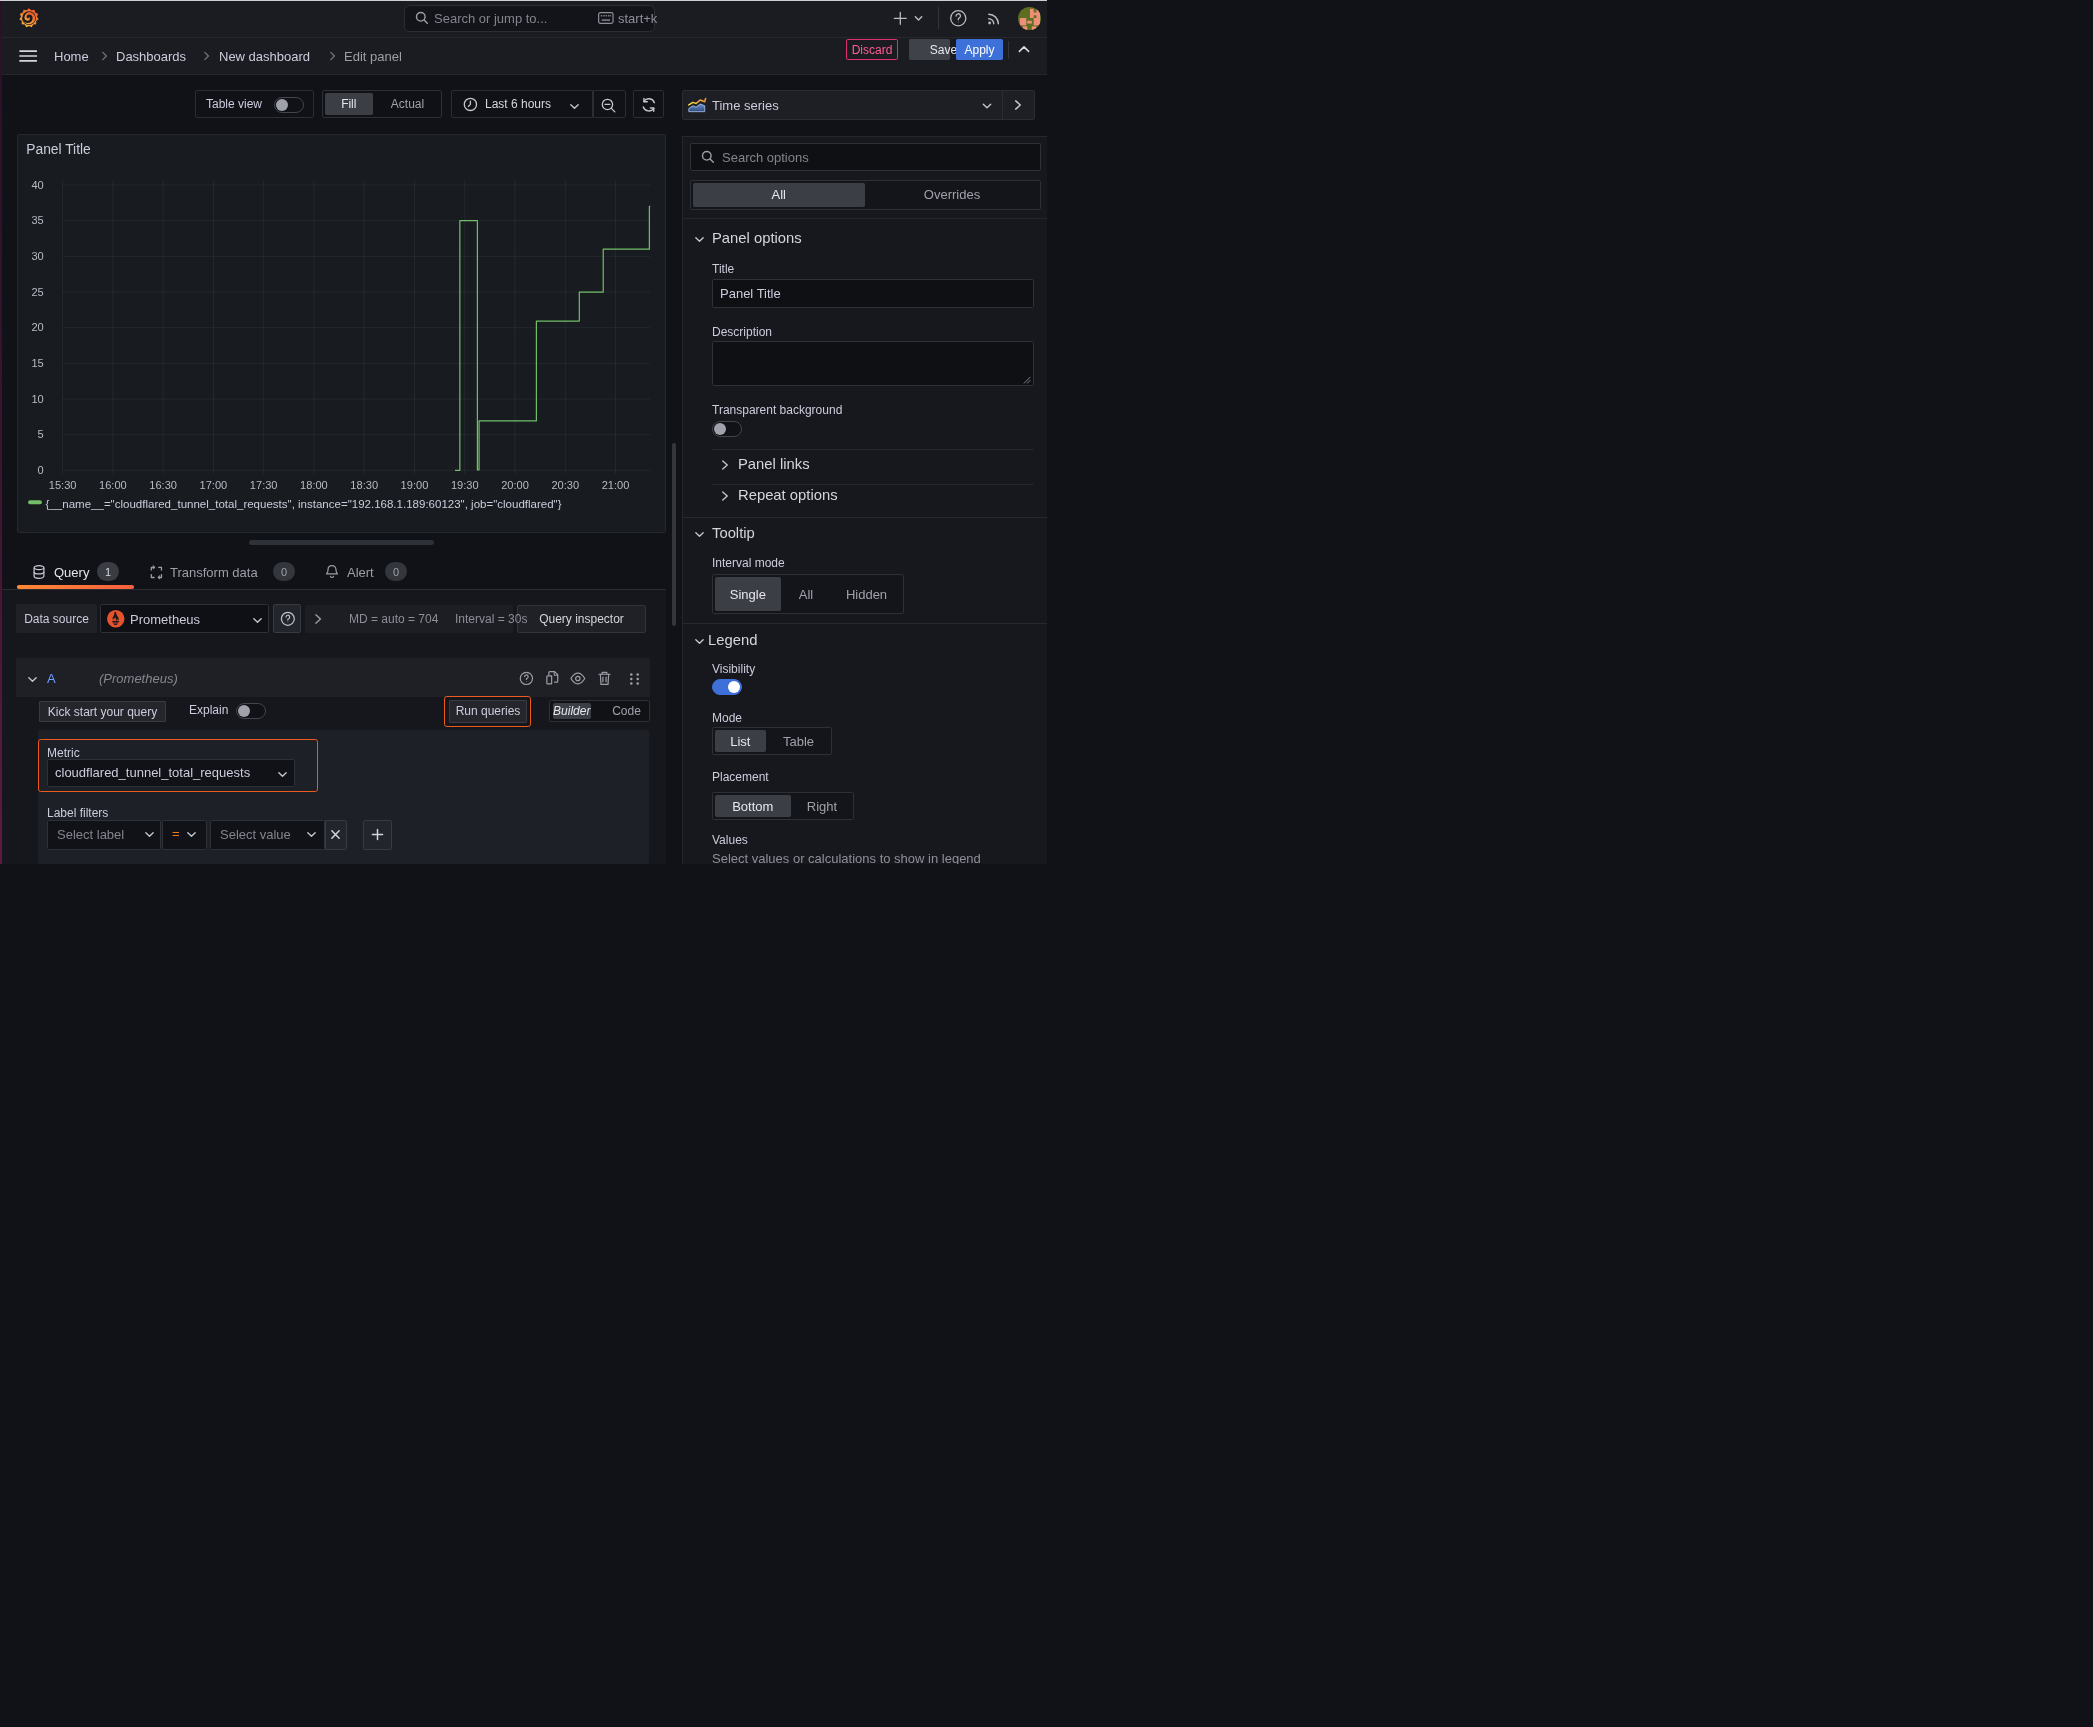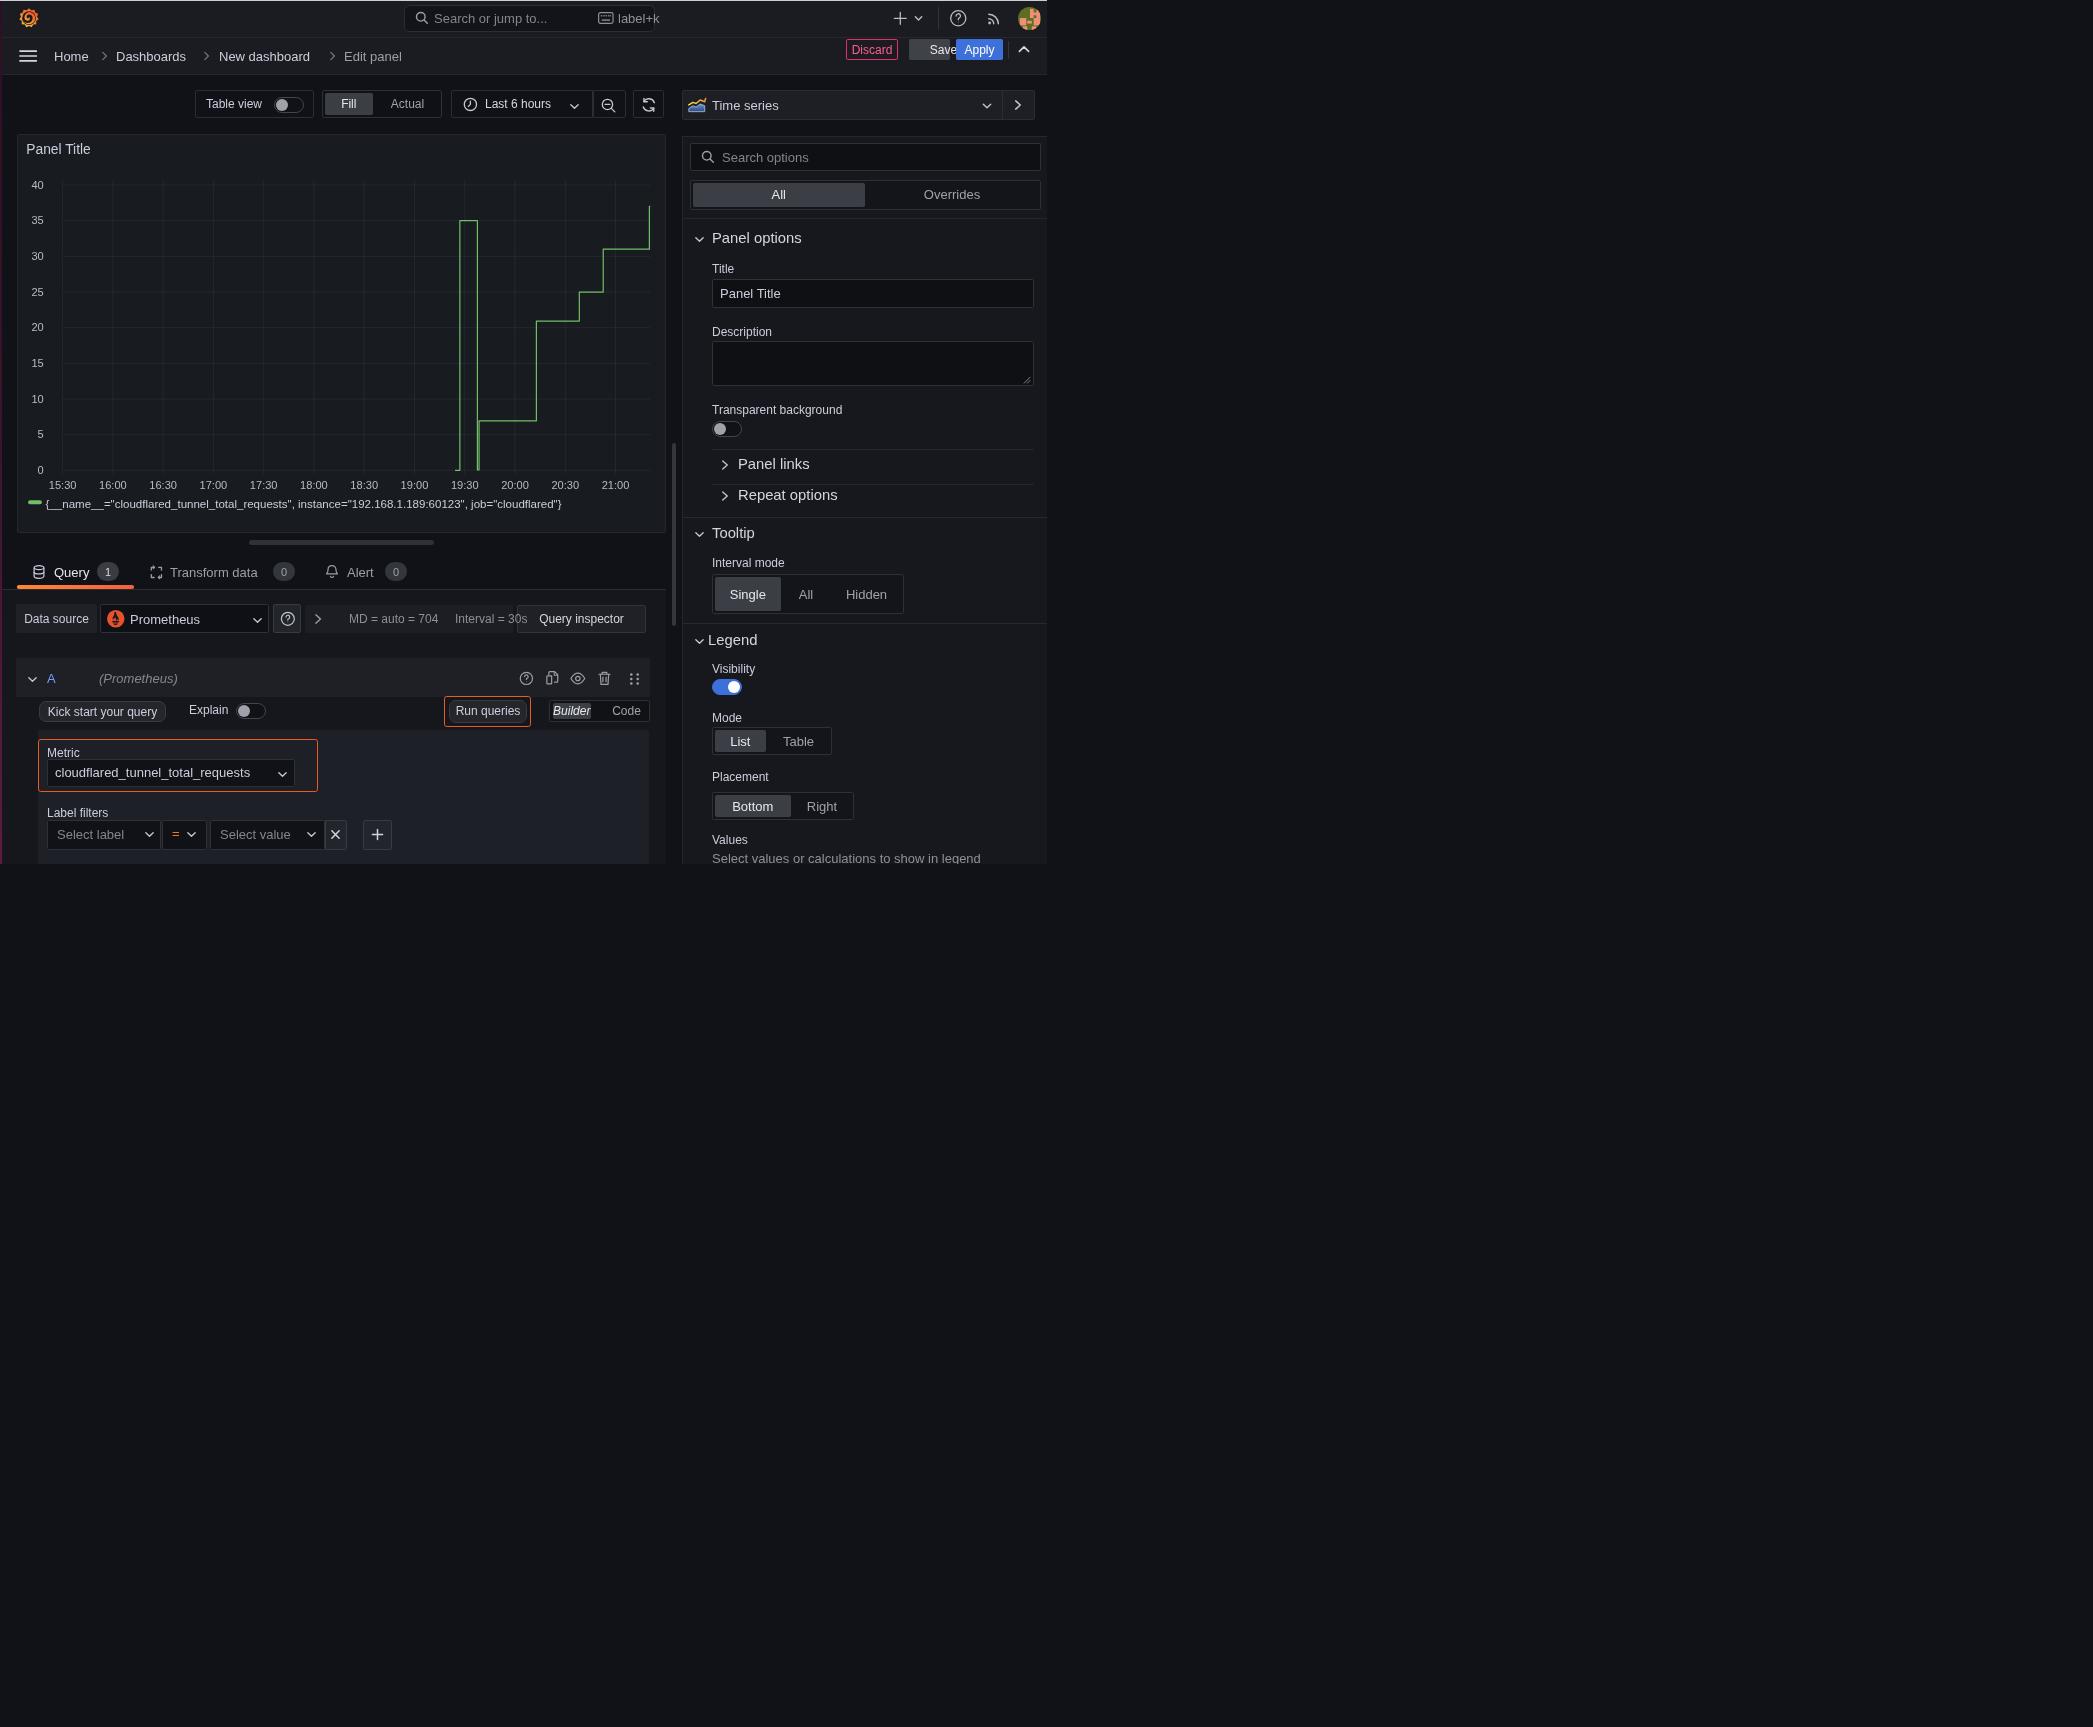--- a/index.html
+++ b/index.html
@@ -20,21 +20,21 @@
 .tog .knob { position:absolute; left:0.9px; top:0.9px; width:12px; height:12px; border-radius:50%; background:#9fa2ab; }
 .tog.on { background:#3d71d9; border-color:#3d71d9; }
 .tog.on .knob { left:auto; right:0.9px; background:#fff; }
 
 .seg { position:absolute; border:0.9px solid #2e3036; border-radius:1.8px; background:rgba(16,17,22,.4); }
 .seg .opt { position:absolute; top:1.8px; bottom:1.8px; border-radius:1.8px; display:flex; align-items:center; justify-content:center;
   font-size:12px; color:#9fa1aa; }
 .seg .opt.sel { background:#3b3e45; color:#e6e7ec; font-weight:500; }
 
 .inp { position:absolute; background:#0f1117; border:0.9px solid #2e3138; border-radius:1.8px; }
-.btn-sec { position:absolute; background:#24262c; border:0.9px solid #393b42; border-radius:7px;
+.btn-sec { position:absolute; background:#24262c; border:0.9px solid #393b42; border-radius:1px;
   display:flex; align-items:center; justify-content:center; font-size:12px; color:#ccccdc; }
 .lbl { position:absolute; font-size:12px; font-weight:500; color:#ccccdc; }
 .divider { position:absolute; height:0.9px; background:#24262c; }
 </style>
 </head>
 <body>
 <div id="page">
   <div id="topnav"></div>
   <div id="crumbbar"></div>
   <div id="topline"></div>
@@ -61,21 +61,21 @@
     <rect x="0.7" y="0.7" width="15.6" height="11.6" rx="2" fill="none" stroke="#8e8f99" stroke-width="1.3"></rect>
     <g fill="#8e8f99">
         <rect x="3" y="3.4" width="1.6" height="1.4"></rect>
         <rect x="5.6" y="3.4" width="1.6" height="1.4"></rect>
         <rect x="8.2" y="3.4" width="1.6" height="1.4"></rect>
         <rect x="10.8" y="3.4" width="1.6" height="1.4"></rect>
         <rect x="13" y="3.4" width="1" height="1.4"></rect>
         <rect x="4" y="8" width="9" height="1.5"></rect>
       </g>
   </svg>
-  <div class="abs" style="left:618px;top:11px;font-size:13px;color:#8e8f99;">label+k</div>
+  <div class="abs" style="left:618px;top:11px;font-size:13px;color:#8e8f99;">start+k</div>
   <svg class="abs" style="left:893px;top:11px" width="31" height="14.8" viewBox="0 0 34 16" fill="none" stroke="#b9bac2" stroke-width="1.4" stroke-linecap="round">
     <line x1="8" y1="1.5" x2="8" y2="14.5"></line>
       <line x1="1.5" y1="8" x2="14.5" y2="8"></line>
     <path d="M24.5 6.2 l3.5 3.5 l3.5 -3.5" stroke-width="1.6" stroke-linejoin="round"></path>
   </svg>
   <div class="abs" style="left:938px;top:7.4px;width:0.9px;height:22px;background:#33353c;"></div>
   <svg class="abs ico" style="left:949px;top:9.2px;stroke:#b9bac2;stroke-width:1.4" width="18.5" height="18.5" viewBox="0 0 20 20">
     <circle cx="10" cy="10" r="8.2"></circle>
     <path d="M7.6 7.6 a2.4 2.4 0 1 1 3.3 2.2 c-0.6 0.25 -0.9 0.6 -0.9 1.3 v0.4"></path>
     <circle cx="10" cy="14" r="0.5" fill="#b9bac2" stroke="none"></circle>

